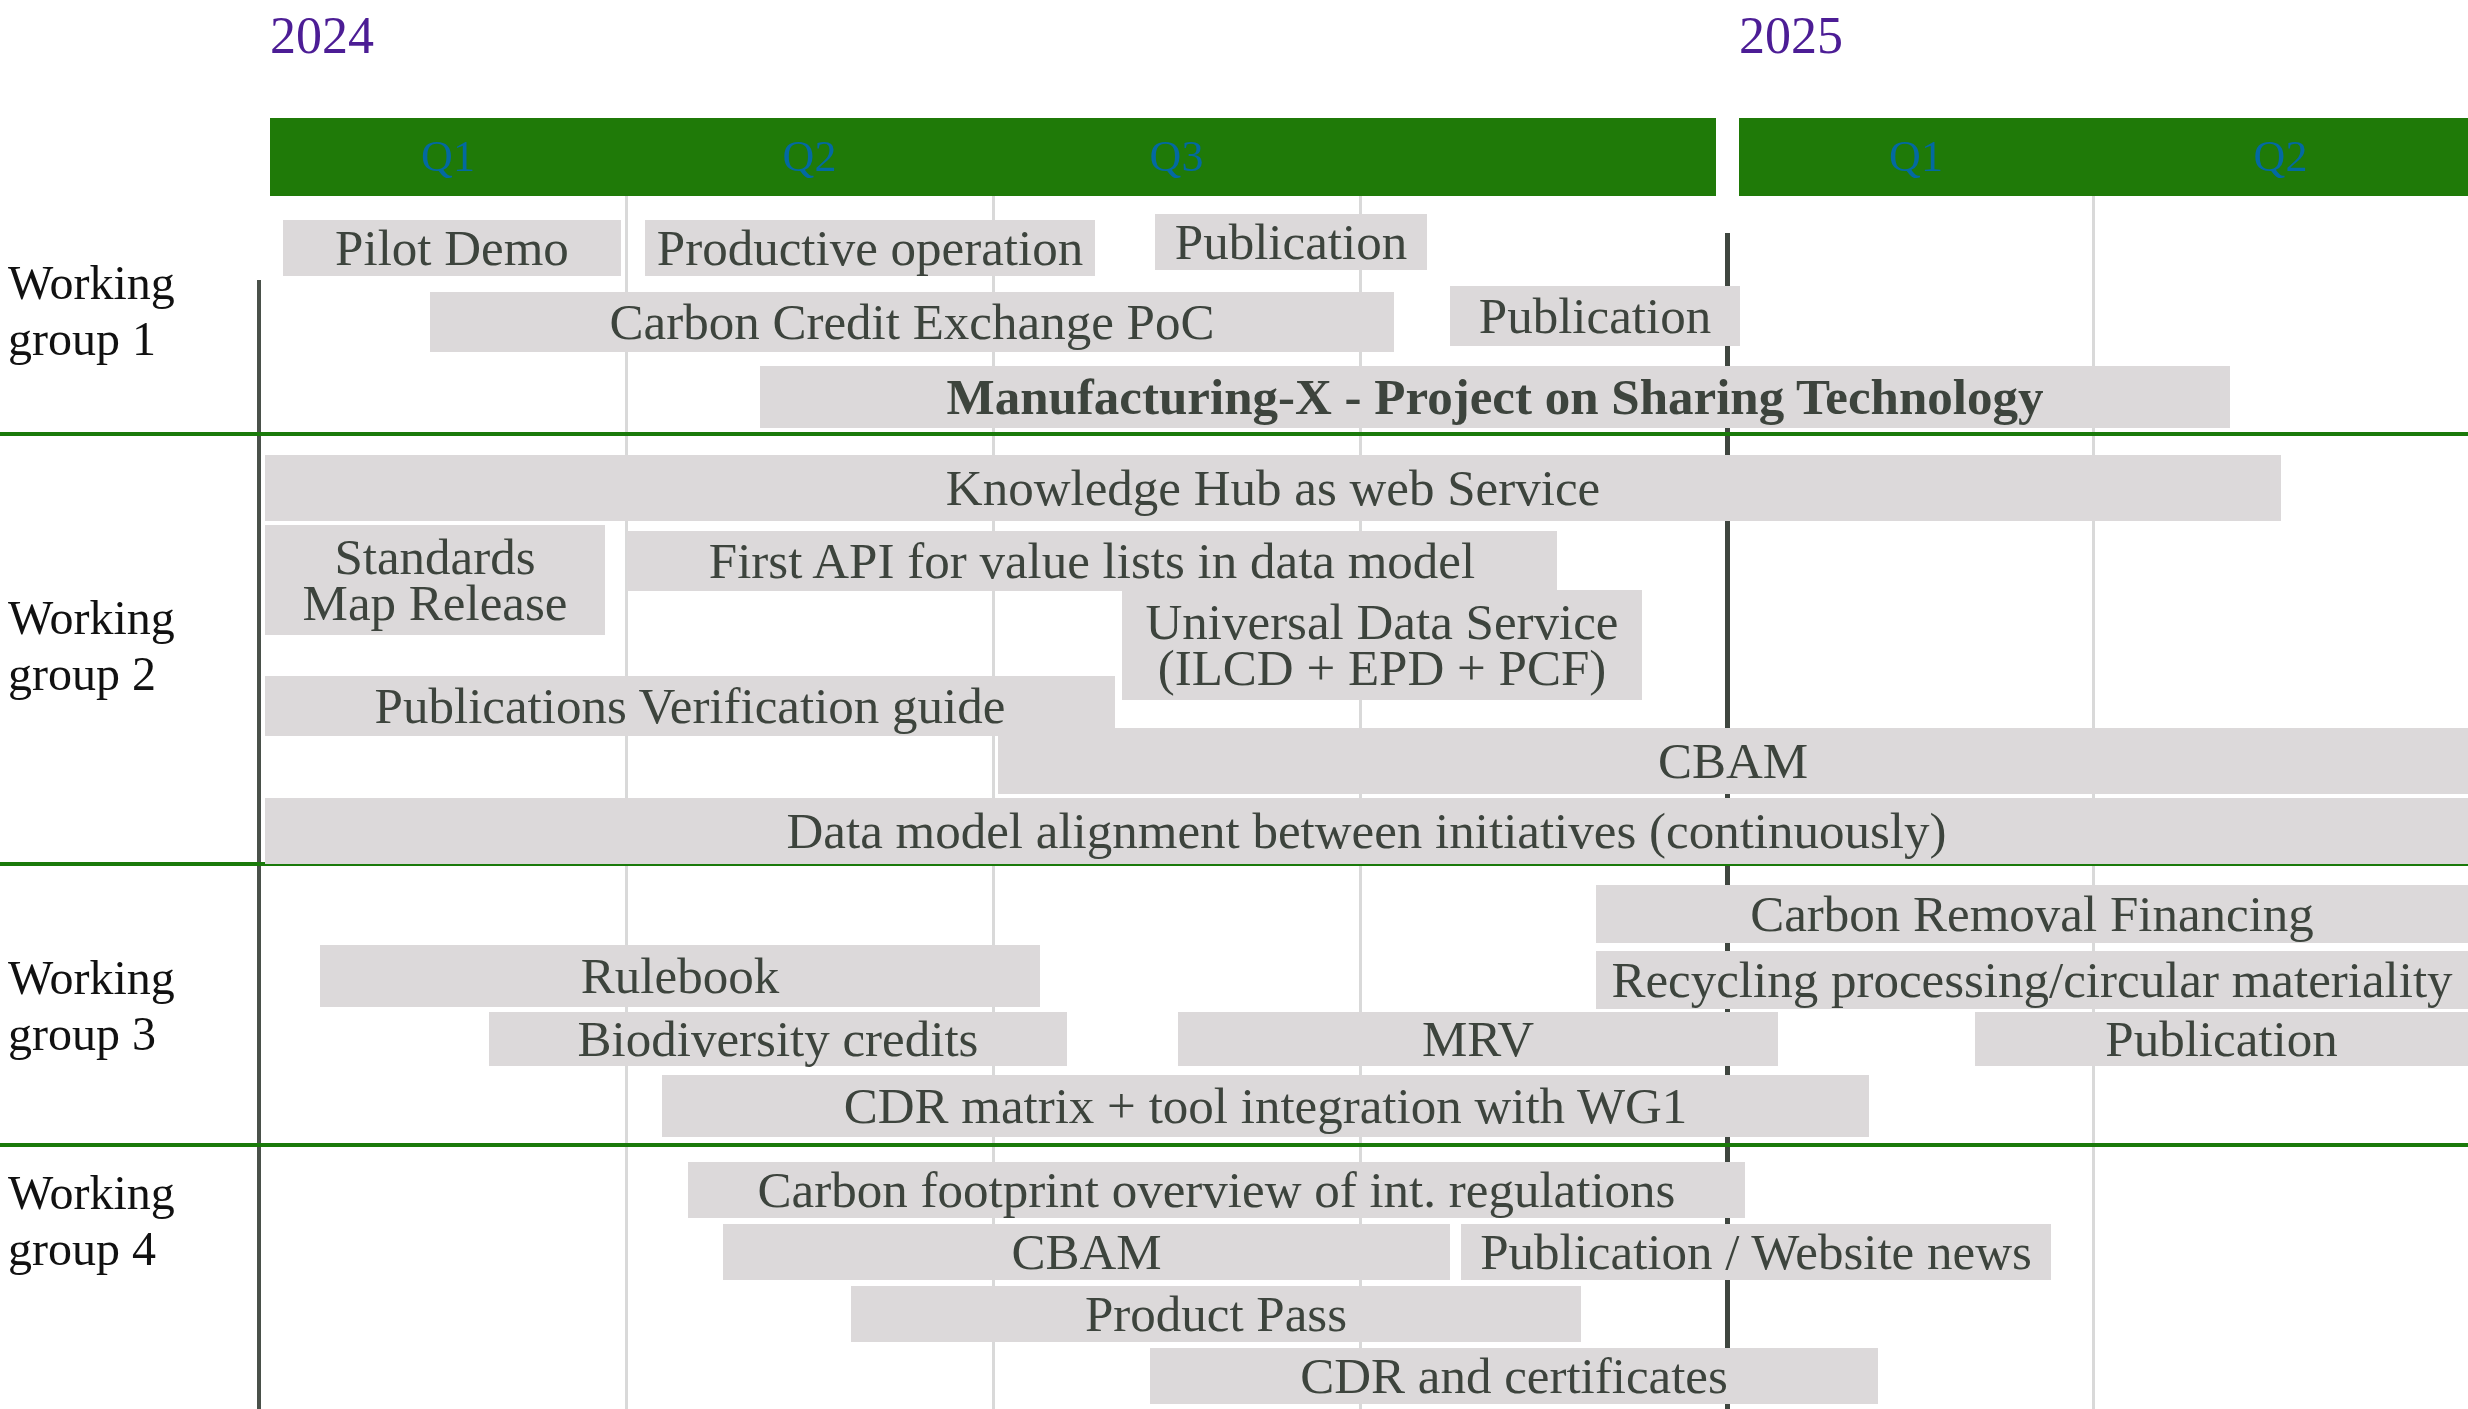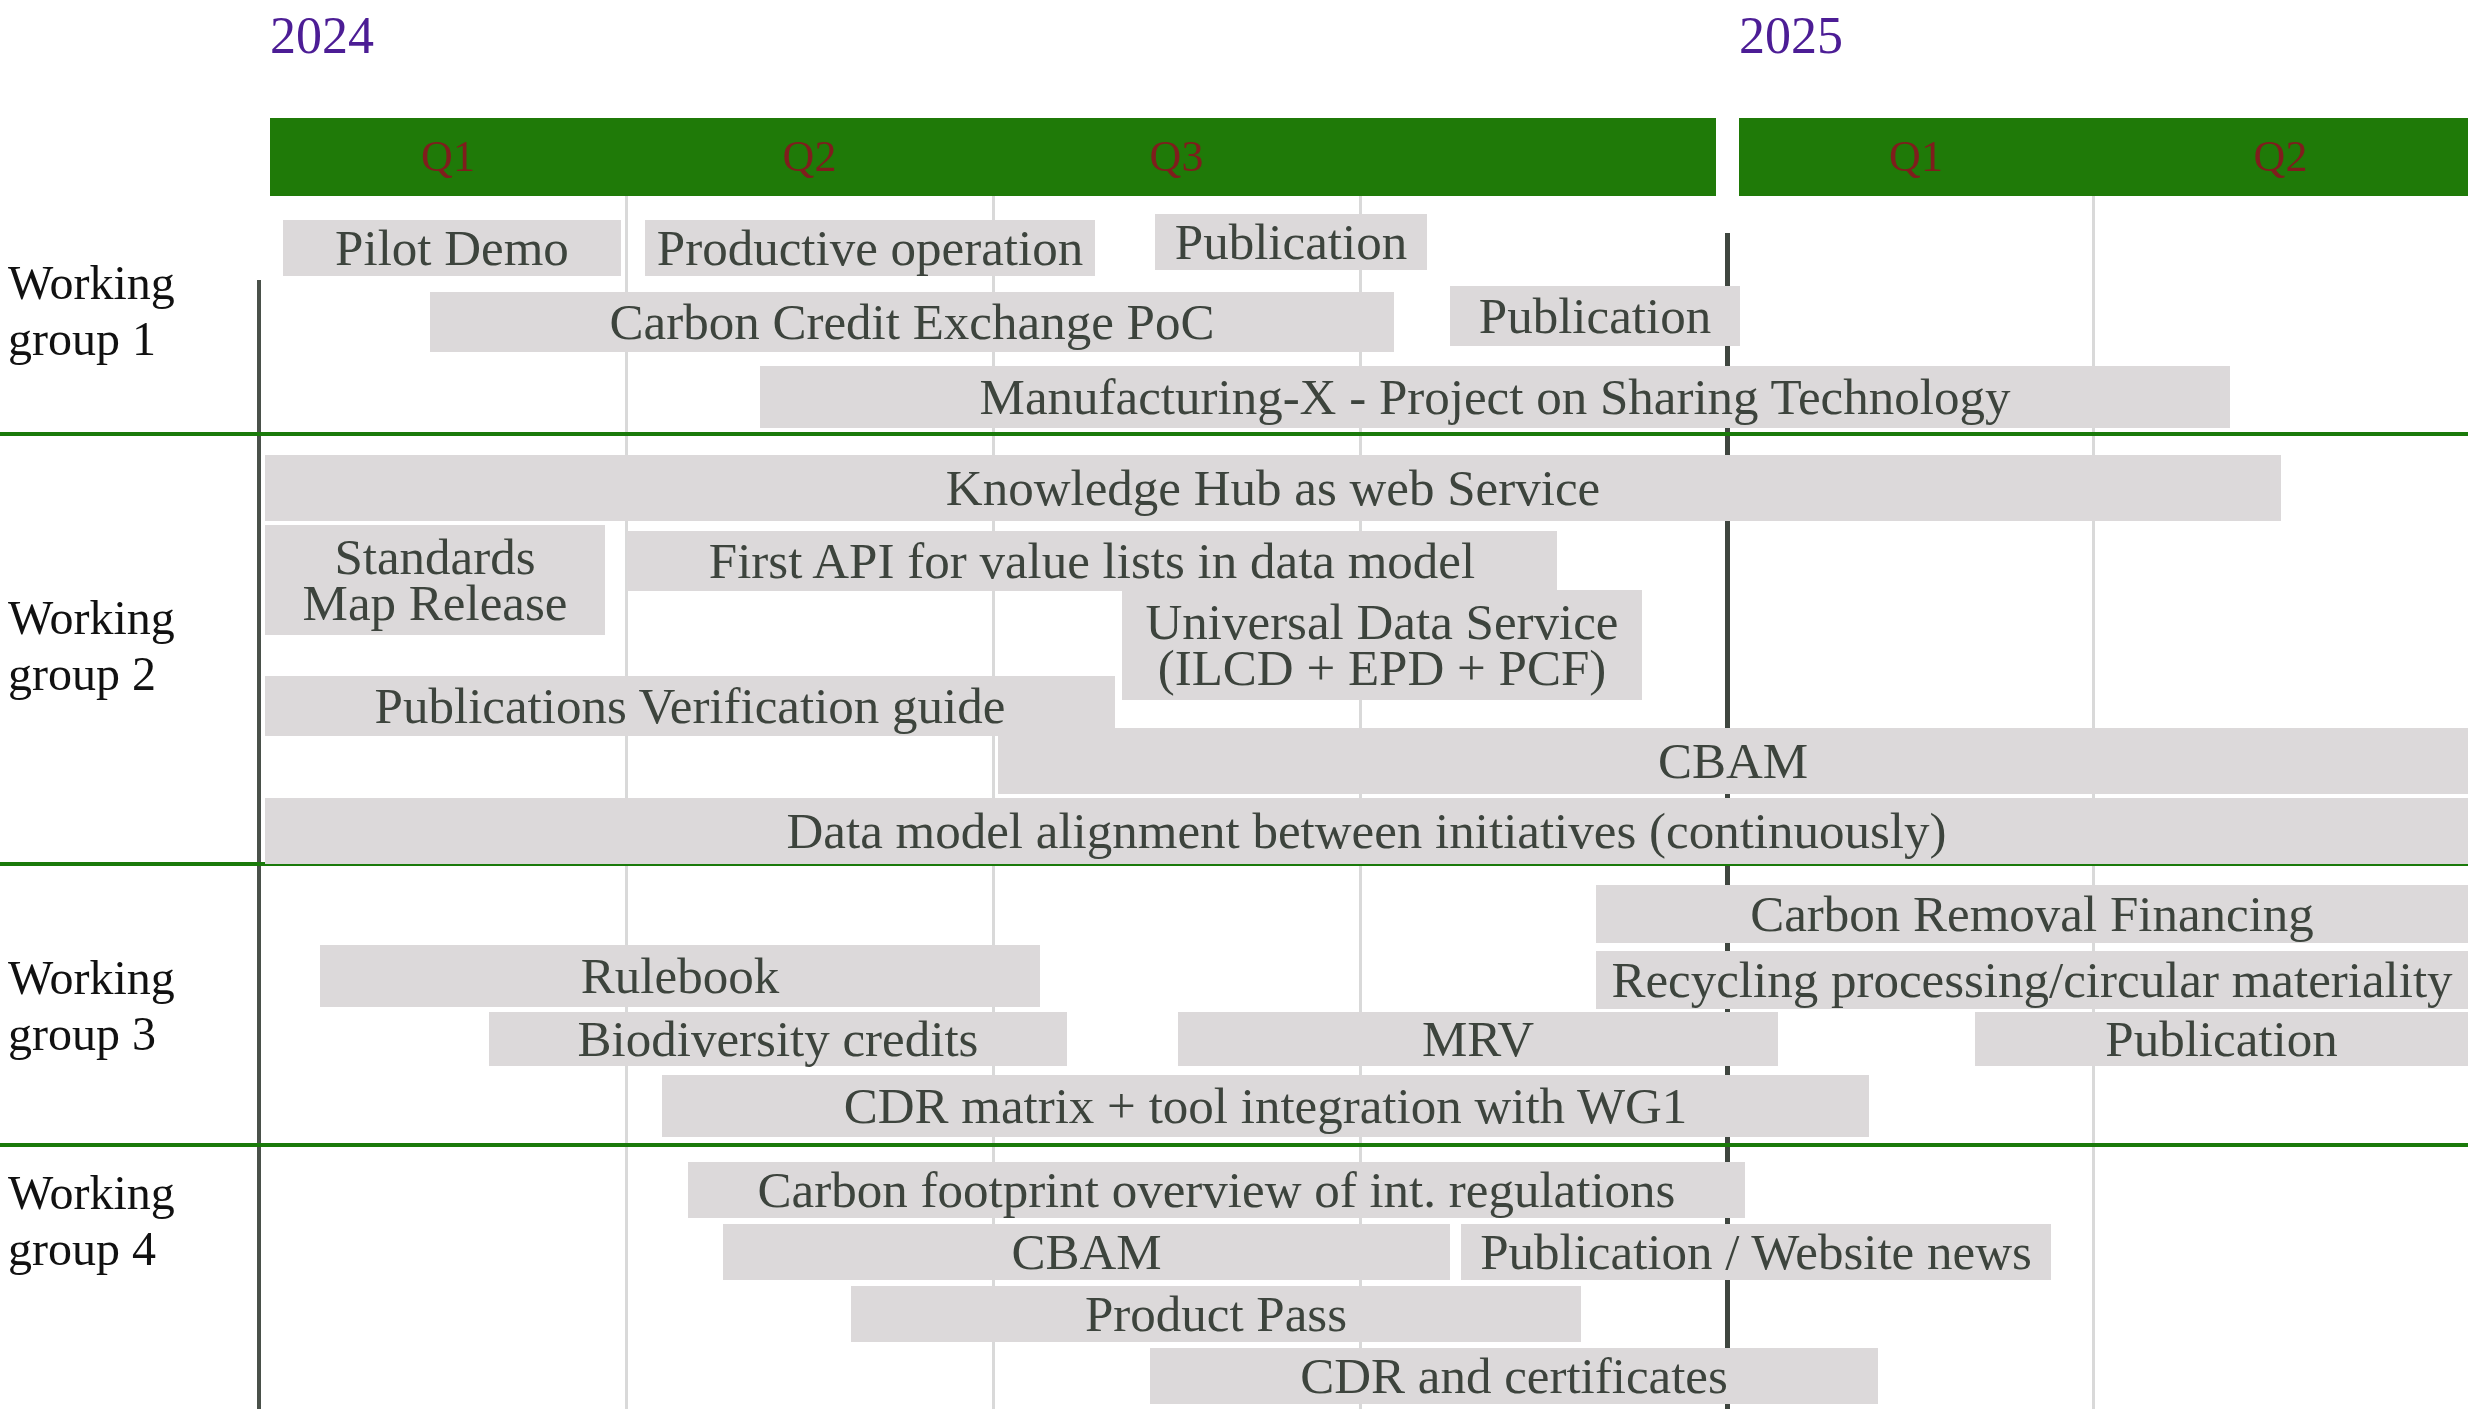--- a/index.html
+++ b/index.html
@@ -7,21 +7,21 @@
        font-family:"Liberation Serif","DejaVu Serif",serif;}
 
   #stage{position:absolute;left:0;top:0;width:2468px;height:1409px;}
 
   
   .year{position:absolute;color:#4c1d95;font-size:52px;line-height:62px;
         font-family:"Liberation Serif",serif;}
 
   
   .yearblock{position:absolute;background:#1f7a08;height:78px;top:118px;}
-  .qcell{position:absolute;top:118px;height:78px;color:#7f1d1d;font-size:44px;
+  .qcell{position:absolute;top:118px;height:78px;color:#0369a1;font-size:44px;
          line-height:78px;text-align:center;}
 
   
   .vgrid{position:absolute;width:3px;background:#d9d9d9;}
   .axis-left{position:absolute;width:4px;background:#4a514a;}
   .nowline{position:absolute;width:5px;background:#3f463f;}
   .rowsep{position:absolute;height:4px;background:#1a7a0a;left:0;}
 
   
   .glabel{position:absolute;left:8px;font-size:48px;line-height:56px;color:#111;
@@ -77,21 +77,21 @@
     <div>Working</div>
     <div>group 4</div>
   </div>
 
   <div id="bars-layer">
       <div class="bar" style="left: 283px; width: 338px; top: 220px; height: 56px;">Pilot Demo</div>
       <div class="bar" style="left: 645px; width: 450px; top: 220px; height: 56px;">Productive operation</div>
       <div class="bar" style="left: 1155px; width: 272px; top: 214px; height: 56px;">Publication</div>
       <div class="bar" style="left: 430px; width: 964px; top: 292px; height: 60px;">Carbon Credit Exchange PoC</div>
       <div class="bar" style="left: 1450px; width: 290px; top: 286px; height: 60px;">Publication</div>
-      <div class="bar" style="left: 760px; width: 1470px; top: 366px; height: 62px;">Manufacturing-X - Project on Sharing Technology</div>
+      <div class="bar" style="left: 760px; width: 1470px; top: 366px; height: 62px; font-weight: bold;">Manufacturing-X - Project on Sharing Technology</div>
       <div class="bar" style="left: 265px; width: 2016px; top: 455px; height: 66px;">Knowledge Hub as web Service</div>
       <div class="bar" style="left: 265px; width: 340px; top: 525px; height: 110px;">Standards
 Map Release</div>
       <div class="bar" style="left: 627px; width: 930px; top: 531px; height: 60px;">First API for value lists in data model</div>
       <div class="bar" style="left: 1122px; width: 520px; top: 590px; height: 110px;">Universal Data Service
 (ILCD + EPD + PCF)</div>
       <div class="bar" style="left: 265px; width: 850px; top: 676px; height: 60px;">Publications Verification guide</div>
       <div class="bar" style="left: 998px; width: 1470px; top: 728px; height: 66px;">CBAM</div>
       <div class="bar" style="left: 265px; width: 2203px; top: 798px; height: 66px;">Data model alignment between initiatives (continuously)</div>
       <div class="bar" style="left: 1596px; width: 872px; top: 885px; height: 58px;">Carbon Removal  Financing</div>

